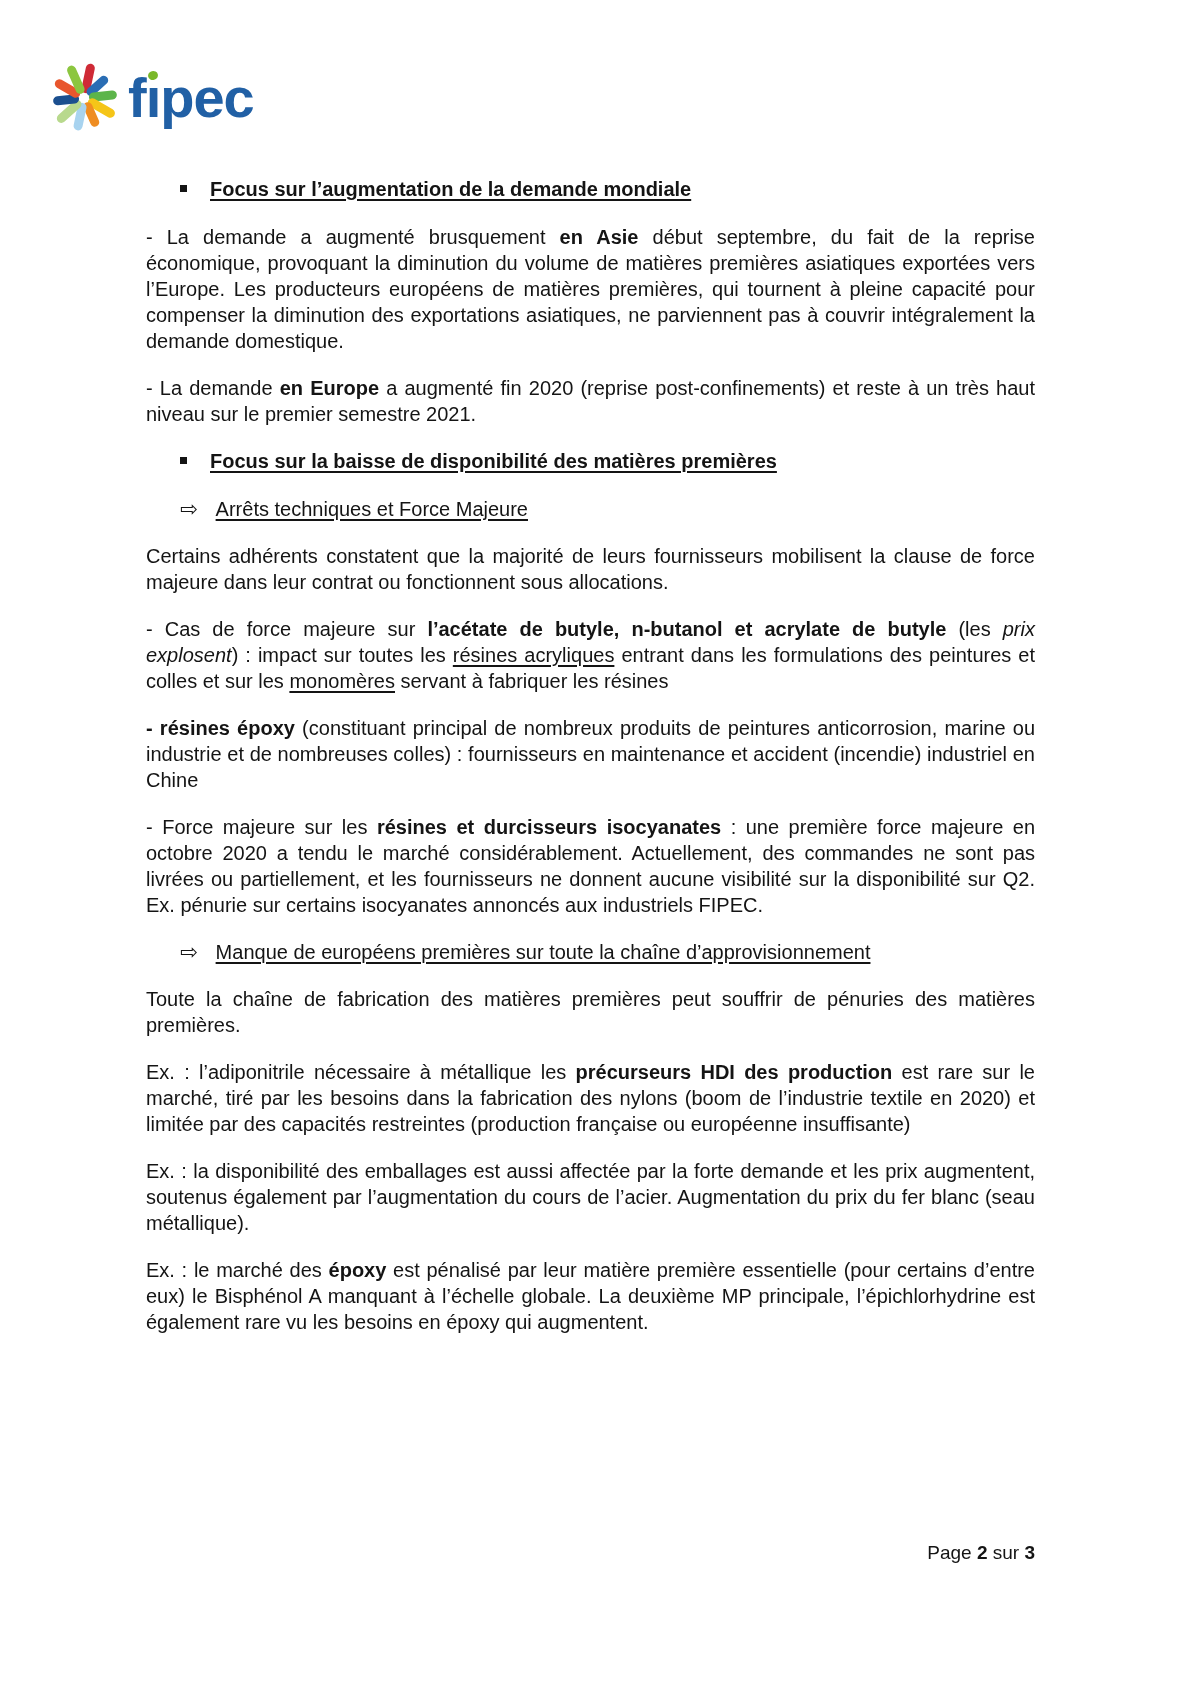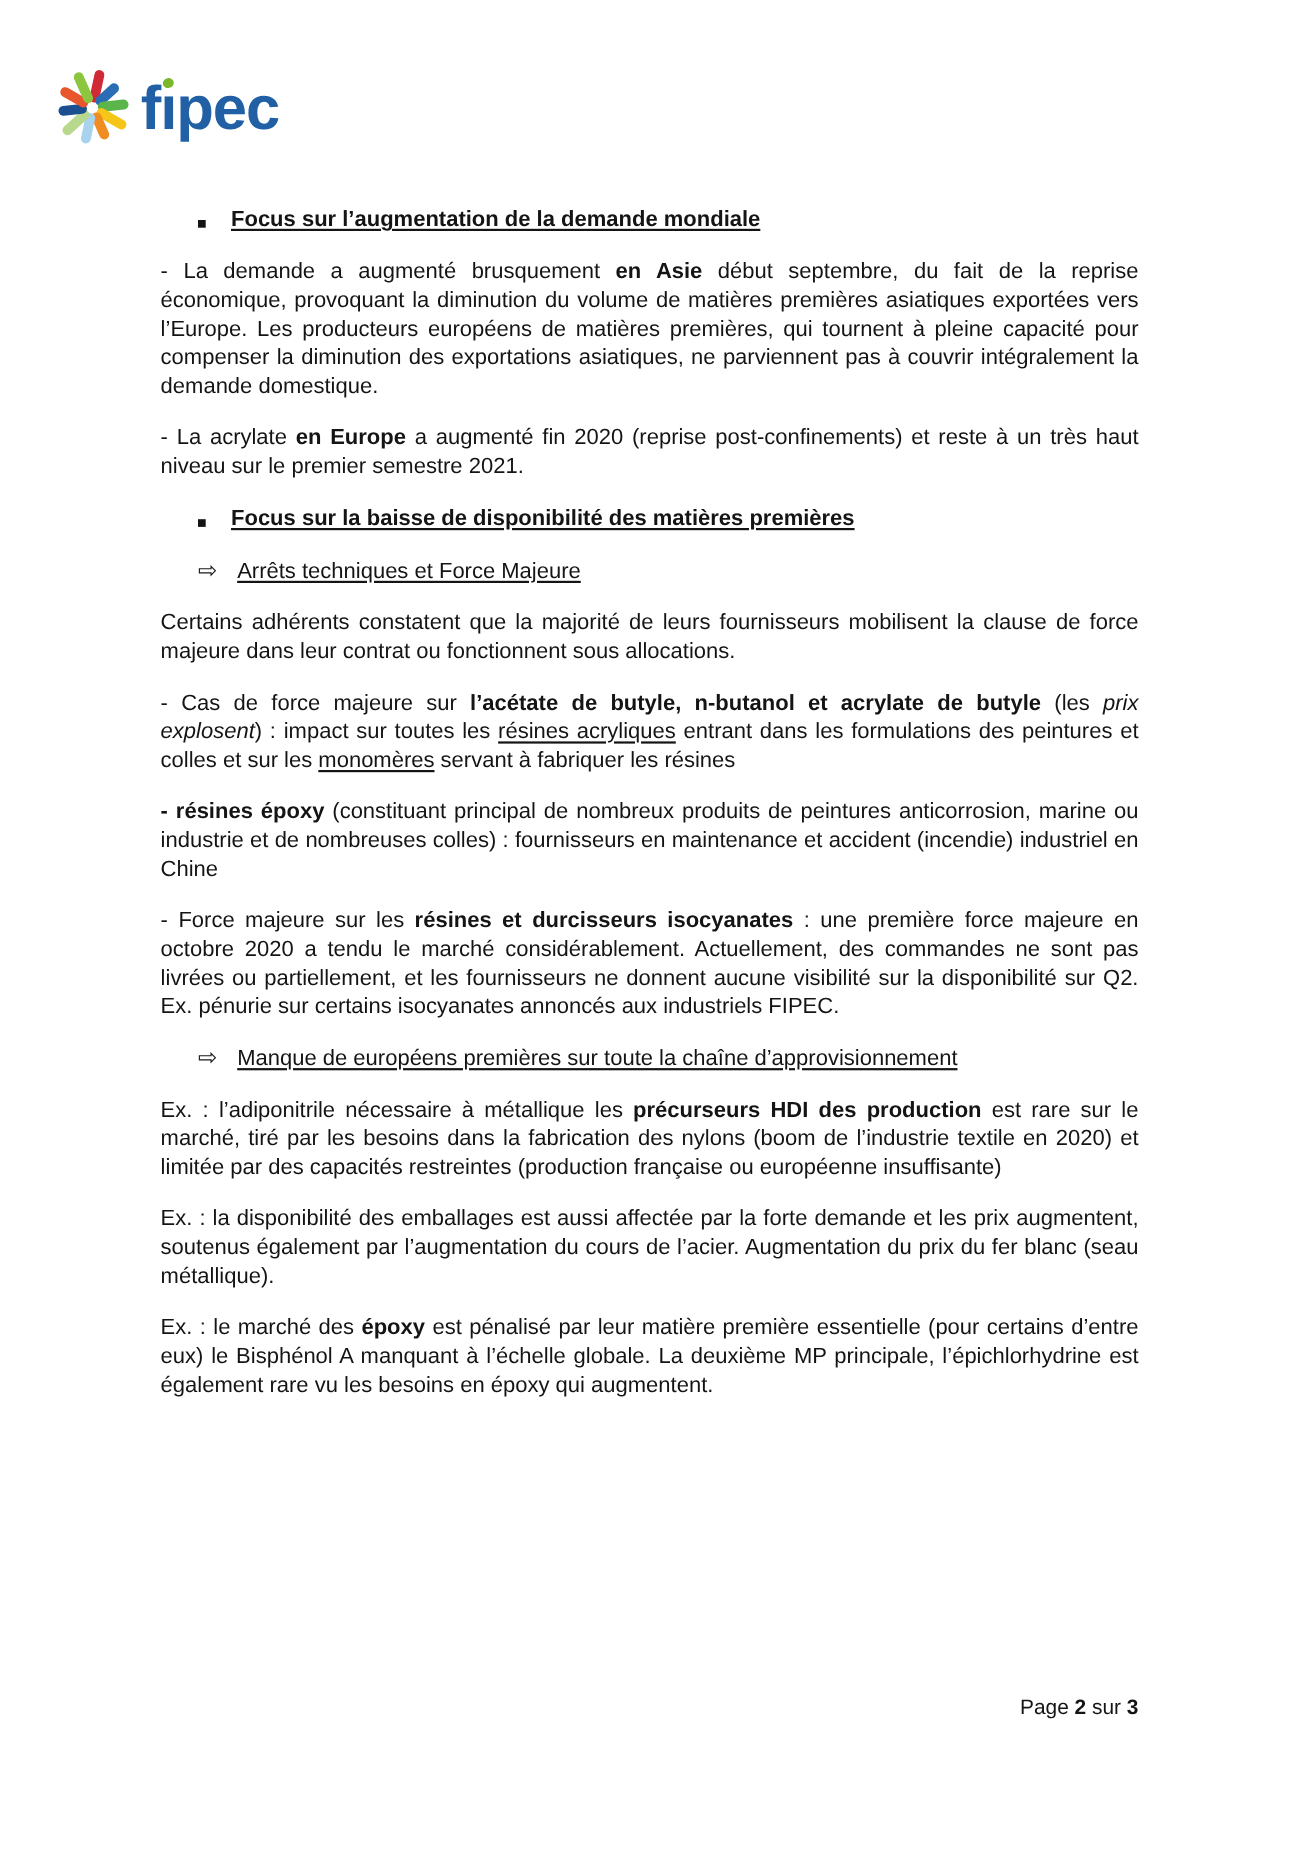--- a/index.html
+++ b/index.html
@@ -47,24 +47,23 @@
     width: 889px;
     font-size: 20px;
     line-height: 26px;
   }
   .para {
     text-align: justify;
     margin-bottom: 21px;
   }
   .bullet-heading {
     display: flex;
-    align-items: center;
+    align-items: flex-start;
     padding-left: 34px;
     margin-bottom: 22px;
-    margin-top: 10px;
   }
   .sq-bullet {
     flex: 0 0 auto;
     width: 7px; height: 7px;
     background: #141414;
     margin-top: 9px;
     margin-right: 23px;
   }
   .h-text {
     font-weight: bold;
@@ -125,37 +124,38 @@
       <span>pec</span>
     </div>
   </div>
 
   <div class="content">
       <div class="bullet-heading">
         <span class="sq-bullet"></span>
         <span class="h-text"><span>Focus sur l’augmentation de la demande mondiale</span></span>
       </div>
       <p class="para"><span>- La demande a augmenté brusquement </span><span class="rb">en Asie</span><span> début septembre, du fait de la reprise économique, provoquant la diminution du volume de matières premières asiatiques exportées vers l’Europe. Les producteurs européens de matières premières, qui tournent à pleine capacité pour compenser la diminution des exportations asiatiques, ne parviennent pas à couvrir intégralement la demande domestique.</span></p>
-      <p class="para"><span>- La acrylate </span><span class="rb">en Europe</span><span> a augmenté fin 2020 (reprise post-confinements) et reste à un très haut niveau sur le premier semestre 2021.</span></p>
+      <p class="para"><span>- La demande </span><span class="rb">en Europe</span><span> a augmenté fin 2020 (reprise post-confinements) et reste à un très haut niveau sur le premier semestre 2021.</span></p>
       <div class="bullet-heading">
         <span class="sq-bullet"></span>
         <span class="h-text"><span>Focus sur la baisse de disponibilité des matières premières</span></span>
       </div>
       <div class="arrow-heading">
         <span class="arrow-glyph">⇨</span>
         <span class="a-text"><span>Arrêts techniques et Force Majeure</span></span>
       </div>
       <p class="para"><span>Certains adhérents constatent que la majorité de leurs fournisseurs mobilisent la clause de force majeure dans leur contrat ou fonctionnent sous allocations.</span></p>
       <p class="para"><span>- Cas de force majeure sur </span><span class="rb">l’acétate de butyle, n-butanol et acrylate de butyle</span><span> (les </span><span class="ri">prix explosent</span><span>) : impact sur toutes les </span><span class="ru">résines acryliques</span><span> entrant dans les formulations des peintures et colles et sur les </span><span class="ru">monomères</span><span> servant à fabriquer les résines</span></p>
       <p class="para"><span class="rb">- résines époxy</span><span> (constituant principal de nombreux produits de peintures anticorrosion, marine ou industrie et de nombreuses colles) : fournisseurs en maintenance et accident (incendie) industriel en Chine</span></p>
       <p class="para"><span>- Force majeure sur les </span><span class="rb">résines et durcisseurs isocyanates</span><span> : une première force majeure en octobre 2020 a tendu le marché considérablement. Actuellement, des commandes ne sont pas livrées ou partiellement, et les fournisseurs ne donnent aucune visibilité sur la disponibilité sur Q2. Ex. pénurie sur certains isocyanates annoncés aux industriels FIPEC.</span></p>
       <div class="arrow-heading">
         <span class="arrow-glyph">⇨</span>
         <span class="a-text"><span>Manque de européens premières sur toute la chaîne d’approvisionnement</span></span>
       </div>
+      <p class="para"><span>Toute la chaîne de fabrication des matières premières peut souffrir de pénuries des matières premières.</span></p>
       <p class="para"><span>Ex. : l’adiponitrile nécessaire à métallique les </span><span class="rb">précurseurs HDI des production</span><span> est rare sur le marché, tiré par les besoins dans la fabrication des nylons (boom de l’industrie textile en 2020) et limitée par des capacités restreintes (production française ou européenne insuffisante)</span></p>
       <p class="para"><span>Ex. : la disponibilité des emballages est aussi affectée par la forte demande et les prix augmentent, soutenus également par l’augmentation du cours de l’acier. Augmentation du prix du fer blanc (seau métallique).</span></p>
       <p class="para"><span>Ex. : le marché des </span><span class="rb">époxy</span><span> est pénalisé par leur matière première essentielle (pour certains d’entre eux) le Bisphénol A manquant à l’échelle globale. La deuxième MP principale, l’épichlorhydrine est également rare vu les besoins en époxy qui augmentent.</span></p>
     </div>
 
   <div class="footer"><span>Page </span><span class="rb">2</span><span> sur </span><span class="rb">3</span></div>
 
 </div>
 
 </body></html>

